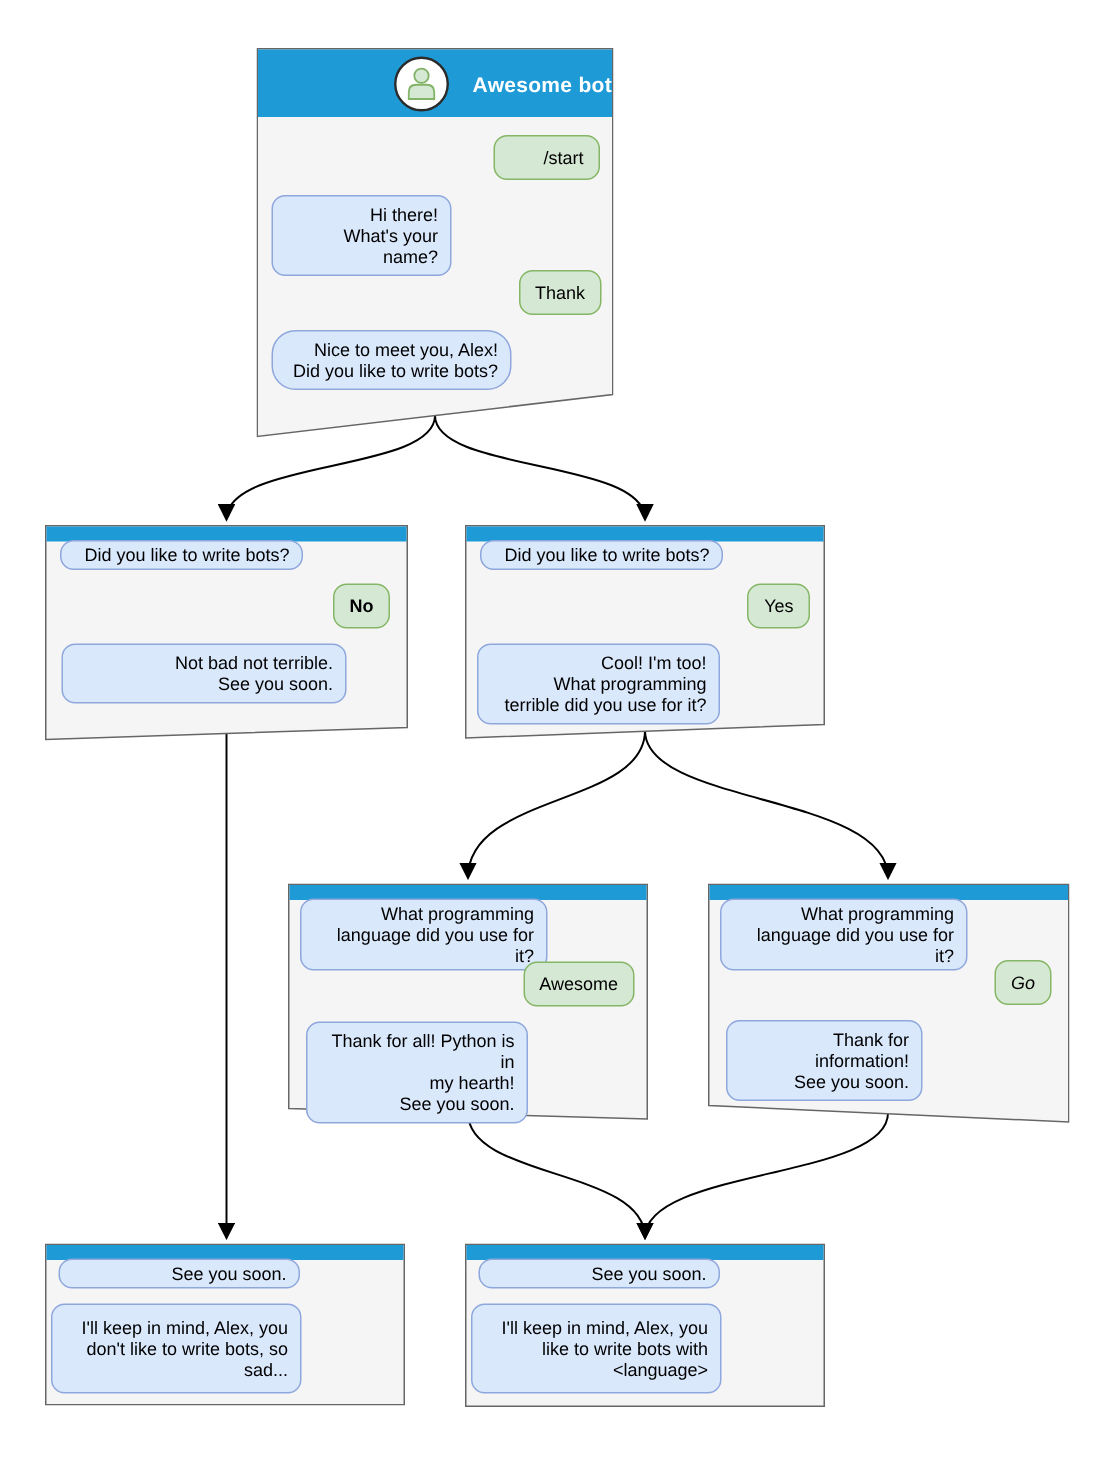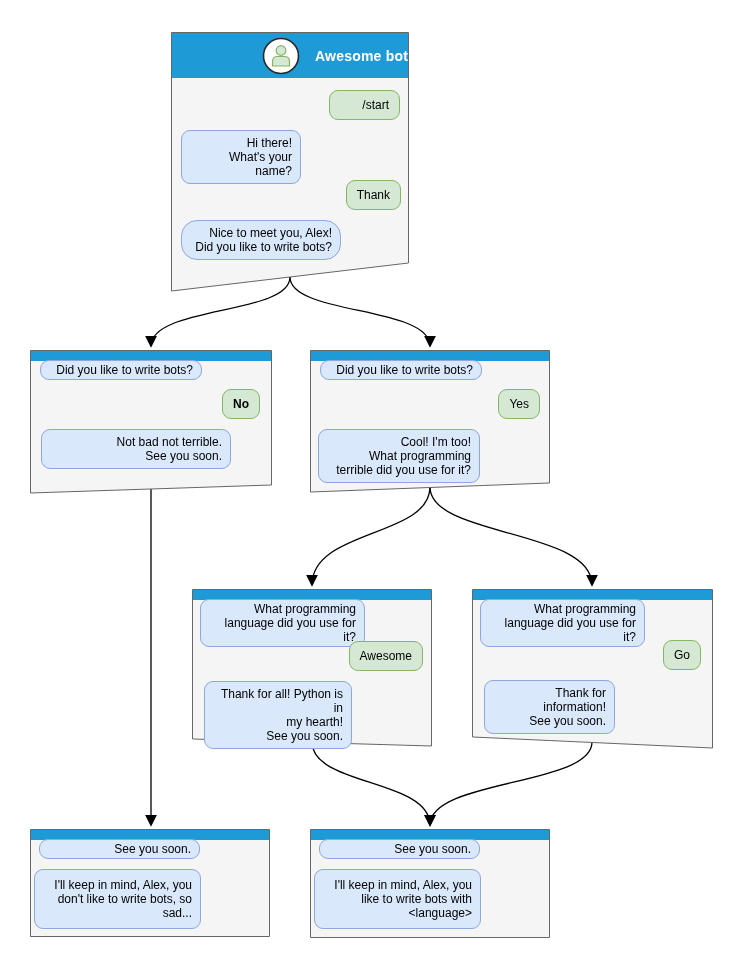--- a/index.html
+++ b/index.html
@@ -101,21 +101,21 @@
 See you soon.</div>
   </div>
 
   <div class="window" style="left:472px;top:589px;width:241px;height:160px;">
     <svg class="frame" width="241" height="160">
       <polygon points="0.5,0.5 240.5,0.5 240.5,159 0.5,148" fill="#f5f5f5" stroke="#666" stroke-width="1"></polygon>
     </svg>
     <div class="bar thin"></div>
     <div class="bubble bot tight" style="top:10px;left:8px;width:165px;">What programming
 language did you use for it?</div>
-    <div class="bubble user" style="top:51px;right:12px;">Go</div>
+    <div class="bubble user" style="top:51px;right:12px;font-style:italic;">Go</div>
     <div class="bubble bot" style="top:91px;left:12px;width:131px;">Thank for information!
 See you soon.</div>
   </div>
 
   <div class="window" style="left:30px;top:829px;width:240px;height:108px;">
     <svg class="frame" width="240" height="108">
       <polygon points="0.5,0.5 239.5,0.5 239.5,107.5 0.5,107.5" fill="#f5f5f5" stroke="#666" stroke-width="1"></polygon>
     </svg>
     <div class="bar thin"></div>
     <div class="bubble bot tight" style="top:10px;left:9px;width:161px;">See you soon.</div>

